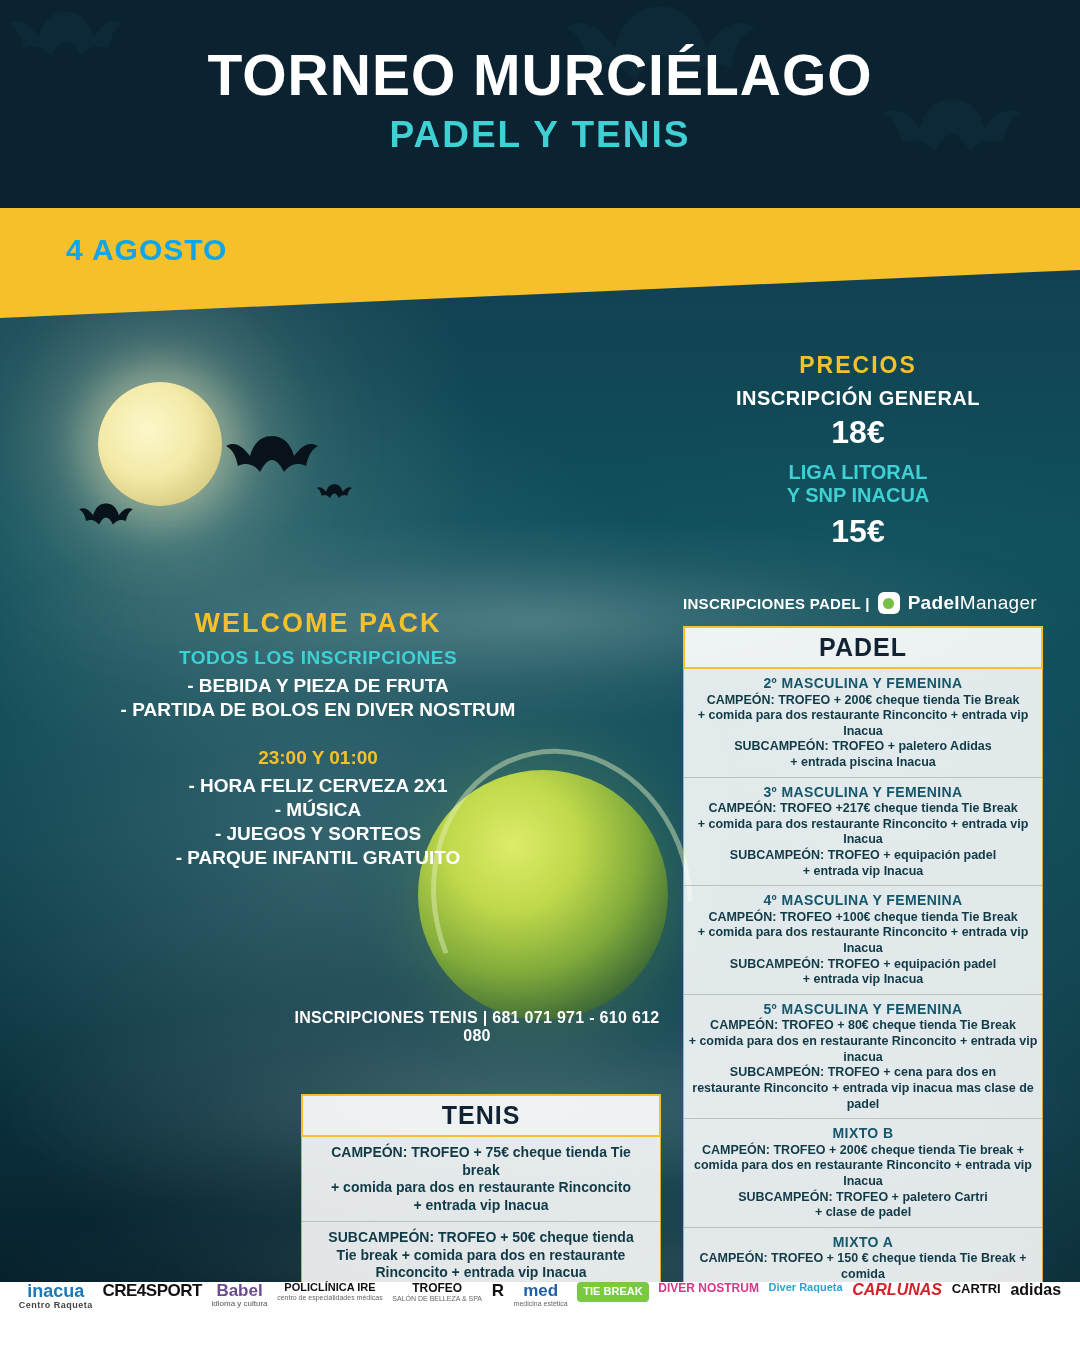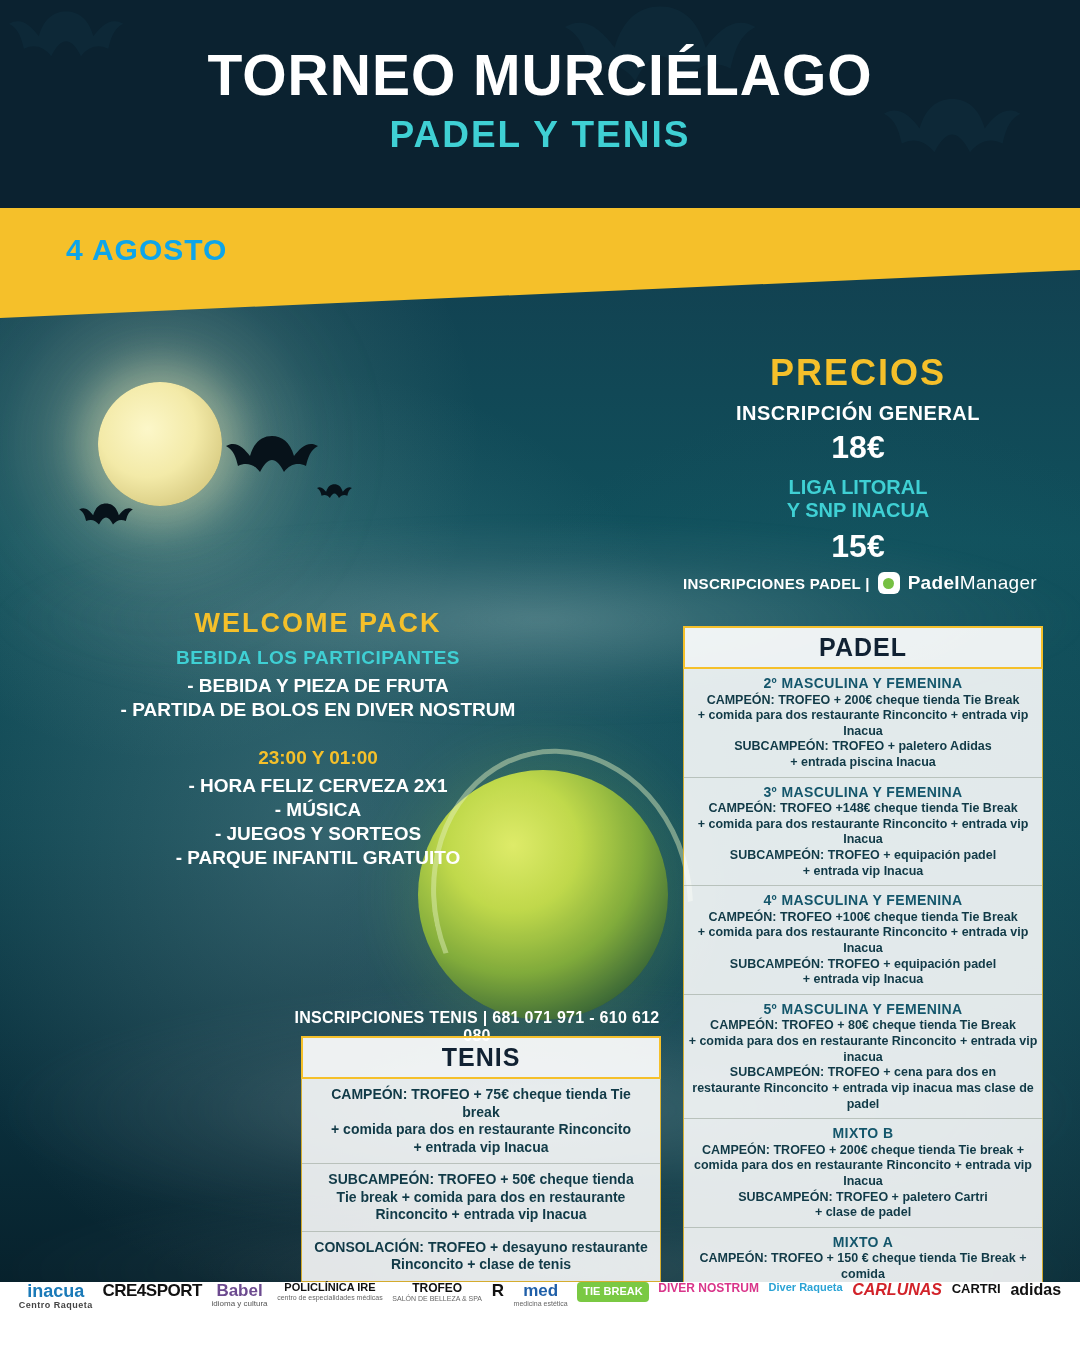--- a/index.html
+++ b/index.html
@@ -81,29 +81,29 @@
     background:#f5c02a;
     clip-path: polygon(0 0, 1080px 0, 1080px 62px, 0 110px);
   }
   .date-text {
     position:absolute; left:66px; top:233px;
     font-size:30px; font-weight:bold; color:#0ea5e9; letter-spacing:1px;
   }
 
   
   .prices { position:absolute; right:42px; top:352px; width:360px; text-align:center; }
-  .prices .p-title { font-size:36px; font-weight:bold; color:#f5c02a; letter-spacing:2px; }
+  .prices .p-title { font-size:23px; font-weight:bold; color:#f5c02a; letter-spacing:2px; }
   .prices .p-line { font-size:20px; font-weight:bold; color:#ffffff; margin-top:8px; letter-spacing:.5px; }
   .prices .p-amount { font-size:32px; font-weight:bold; color:#ffffff; margin-top:4px; }
   .prices .p-alt { font-size:20px; font-weight:bold; color:#3fd0d4; margin-top:10px; line-height:1.15; }
   .prices .p-amount2 { font-size:32px; font-weight:bold; color:#ffffff; margin-top:6px; }
 
   
   .pm-line {
-    position:absolute; left:683px; top:572px; width:360px;
+    position:absolute; left:683px; top:592px; width:360px;
     display:flex; align-items:center; gap:8px;
     font-size:15px; font-weight:bold; color:#ffffff; letter-spacing:.3px;
   }
   .pm-logo-mark {
     width:22px; height:22px; border-radius:6px; background:#ffffff;
     display:inline-flex; align-items:center; justify-content:center;
   }
   .pm-logo-mark span { width:11px; height:11px; border-radius:50%; background:#76c043; display:block; }
   .pm-brand { font-size:19px; font-weight:bold; color:#ffffff; }
   .pm-brand i { font-style:normal; font-weight:normal; }
@@ -134,21 +134,21 @@
   
   .padel-table { position:absolute; left:683px; top:626px; width:360px; }
   .padel-table .tbl-row { padding:6px 4px; }
   .padel-table .ln { font-size:12.5px; }
 
   
   .tenis-head-line {
     position:absolute; left:281px; top:1009px; width:392px;
     font-size:16px; font-weight:bold; color:#ffffff; text-align:center; letter-spacing:.3px;
   }
-  .tenis-table { position:absolute; left:281px; top:1036px; width:380px;padding-left:20px; }
+  .tenis-table { position:absolute; left:281px; top:1094px; width:380px;padding-left:20px; }
   .tenis-table .ln { font-size:14px; }
 
   
   .sponsors {
     position:absolute; left:0; bottom:0; width:1080px; height:68px;
     background:#ffffff; display:flex; align-items:flex-start; justify-content:space-around;
     padding:0 14px;
   }
   .sp { font-size:12px; color:#222; text-align:center; line-height:1.05; white-space:nowrap; }
   .sp-inacua { color:#1a7ab8; font-size:18px; font-weight:bold; }
@@ -233,21 +233,21 @@
   <div class="pm-line">
     <span>INSCRIPCIONES PADEL |</span>
     <span class="pm-logo-mark">
         <span></span>
       </span>
     <span class="pm-brand"><b>Padel</b><i>Manager</i></span>
   </div>
 
   <div class="welcome">
     <div class="w-title">WELCOME PACK</div>
-    <div class="w-sub">BEBIDA LOS PARTICIPANTES</div>
+    <div class="w-sub">TODOS LOS INSCRIPCIONES</div>
     <div class="w-item">- BEBIDA Y PIEZA DE FRUTA</div>
     <div class="w-item" style="margin-top:2px">- PARTIDA DE BOLOS EN DIVER NOSTRUM</div>
     <div class="w-hour">23:00 Y 01:00</div>
     <div class="w-item">- HORA FELIZ CERVEZA 2X1</div>
     <div class="w-item" style="margin-top:2px">- MÚSICA</div>
     <div class="w-item" style="margin-top:2px">- JUEGOS Y SORTEOS</div>
     <div class="w-item" style="margin-top:2px">- PARQUE INFANTIL GRATUITO</div>
   </div>
 
   <div class="padel-table">
@@ -257,21 +257,21 @@
       <div class="tbl-row">
         <div class="cat">2º MASCULINA Y FEMENINA</div>
         <div class="ln">CAMPEÓN: TROFEO + 200€ cheque tienda Tie Break</div>
         <div class="ln">+ comida para dos restaurante Rinconcito + entrada vip Inacua</div>
         <div class="ln">SUBCAMPEÓN: TROFEO + paletero Adidas</div>
         <div class="ln">+ entrada piscina Inacua</div>
       </div>
 
       <div class="tbl-row">
         <div class="cat">3º MASCULINA Y FEMENINA</div>
-        <div class="ln">CAMPEÓN: TROFEO +148€ cheque tienda Tie Break</div>
+        <div class="ln">CAMPEÓN: TROFEO +217€ cheque tienda Tie Break</div>
         <div class="ln">+ comida para dos restaurante Rinconcito + entrada vip Inacua</div>
         <div class="ln">SUBCAMPEÓN: TROFEO + equipación padel</div>
         <div class="ln">+ entrada vip Inacua</div>
       </div>
 
       <div class="tbl-row">
         <div class="cat">4º MASCULINA Y FEMENINA</div>
         <div class="ln">CAMPEÓN: TROFEO +100€ cheque tienda Tie Break</div>
         <div class="ln">+ comida para dos restaurante Rinconcito + entrada vip Inacua</div>
         <div class="ln">SUBCAMPEÓN: TROFEO + equipación padel</div>

